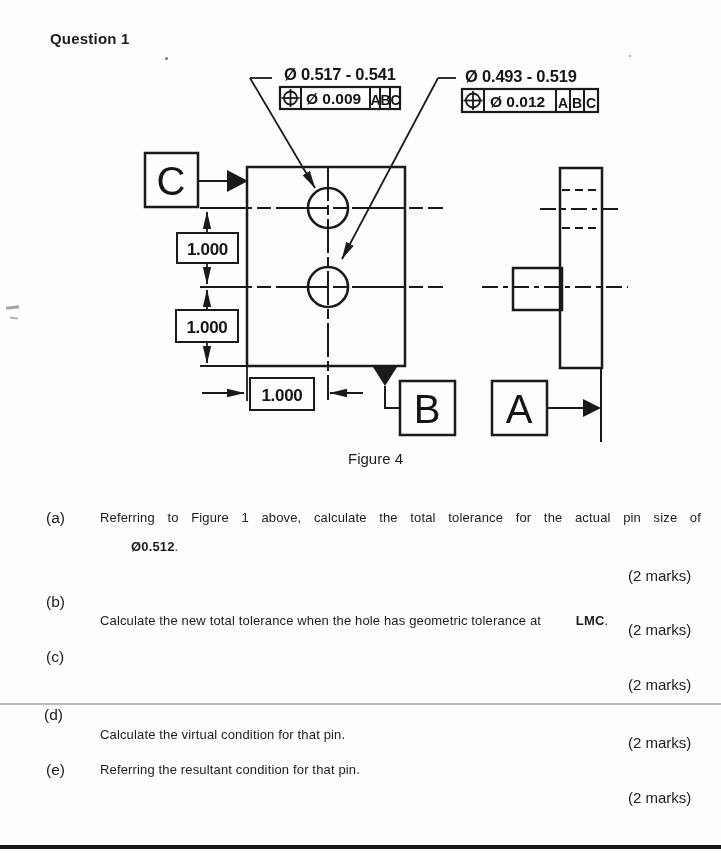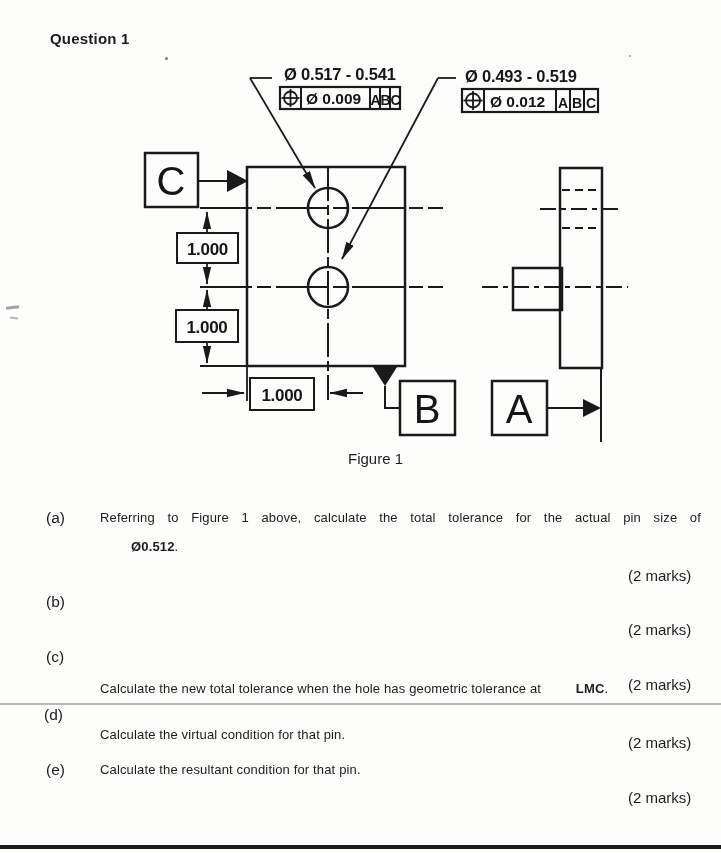--- a/index.html
+++ b/index.html
@@ -124,40 +124,40 @@
 
     <text class="dim-text" x="207.5" y="254.5" text-anchor="middle">1.000</text>
     <text class="dim-text" x="207" y="333" text-anchor="middle">1.000</text>
     <text class="dim-text" x="282" y="401" text-anchor="middle">1.000</text>
 
     <text class="datum-letter" x="171" y="195" text-anchor="middle">C</text>
     <text class="datum-letter" x="427" y="423" text-anchor="middle">B</text>
     <text class="datum-letter" x="519" y="423" text-anchor="middle">A</text>
   </svg>
 
-  <div class="abs caption" style="left:348px;top:450px;">Figure 1</div>
+  <div class="abs caption" style="left:348px;top:450px;">Figure 4</div>
 
   <div class="abs qlabel" style="left:46px;top:509px;">(a)</div>
   <div class="abs qtext justify" style="left:100px;top:509px;width:601px;">Referring to Figure 1 above, calculate the total tolerance for the actual pin size of</div>
   <div class="abs qtext" style="left:100px;top:538px;"><b>Ø0.512</b><span>.</span></div>
   <div class="abs marks" style="right:21px;top:567px;width:120px;">(2 marks)</div>
 
   <div class="abs qlabel" style="left:46px;top:593px;">(b)</div>
   <div class="abs marks" style="right:21px;top:621px;width:120px;">(2 marks)</div>
 
   <div class="abs qlabel" style="left:46px;top:648px;">(c)</div>
-  <div class="abs qtext" style="left:100px;top:680px;width:610px;"><span>Calculate the new total tolerance when the hole has geometric tolerance at </span><b>LMC</b><span>.</span></div>
+  <div class="abs qtext" style="left:100px;top:612px;width:610px;"><span>Calculate the new total tolerance when the hole has geometric tolerance at </span><b>LMC</b><span>.</span></div>
   <div class="abs marks" style="right:21px;top:676px;width:120px;">(2 marks)</div>
 
   <div class="abs qlabel" style="left:44px;top:706px;">(d)</div>
   <div class="abs qtext" style="left:100px;top:706px;width:610px;margin-top:20px;"><span>Calculate the virtual condition for that pin.</span></div>
   <div class="abs marks" style="right:21px;top:734px;width:120px;">(2 marks)</div>
 
   <div class="abs qlabel" style="left:46px;top:761px;">(e)</div>
-  <div class="abs qtext" style="left:100px;top:761px;width:610px;"><span>Calculate the resultant condition for that pin.</span></div>
+  <div class="abs qtext" style="left:100px;top:761px;width:610px;"><span>Referring the resultant condition for that pin.</span></div>
   <div class="abs marks" style="right:21px;top:789px;width:120px;">(2 marks)</div>
 
   <div class="abs faint-rule"></div>
   <div class="abs bottom-bar"></div>
   <div class="abs dot1"></div>
   <div class="abs dot2"></div>
   <div class="abs smudge1"></div>
   <div class="abs smudge2"></div>
 
 </div>

